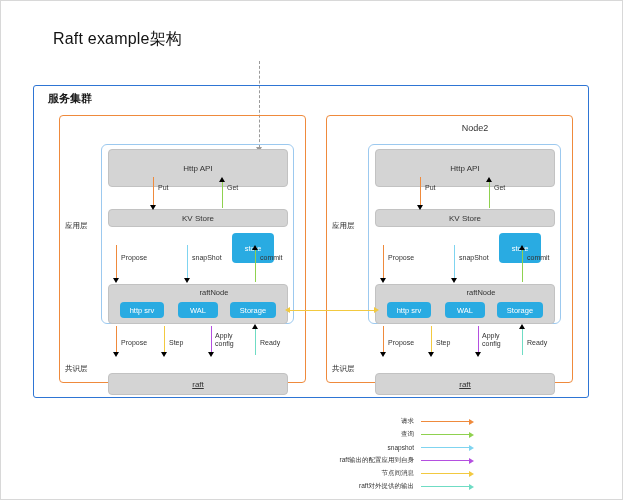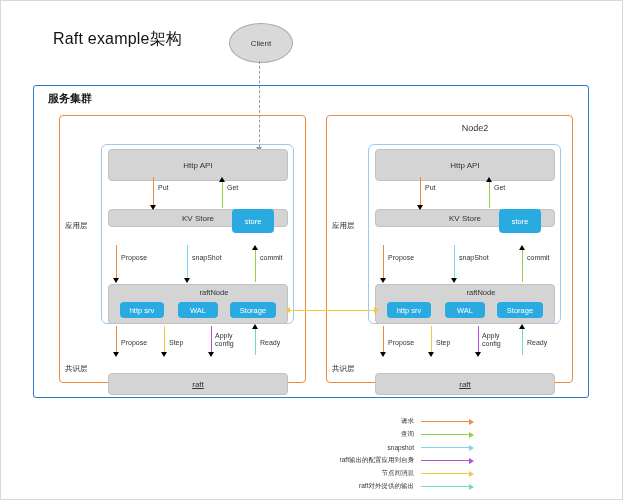--- a/index.html
+++ b/index.html
@@ -94,21 +94,21 @@
   
   .gbox{
     position:absolute;
     background:#d4d4d4;
     border:1px solid #c2c2c2;
     border-radius:4px;
     box-sizing:border-box;
     display:flex;align-items:center;justify-content:center;
     font-size:8px;color:#333;
   }
-  .httpapi{top:148px;height:32px;}
+  .httpapi{top:148px;height:38px;}
   #http1{left:107px;width:180px;}
   #http2{left:374px;width:180px;}
 
   .kvstore{top:208px;height:18px;}
   #kv1{left:107px;width:180px;}
   #kv2{left:374px;width:180px;}
 
   .raftnode{top:283px;height:40px;align-items:flex-start;}
   #rn1{left:107px;width:180px;}
   #rn2{left:374px;width:180px;}
@@ -123,21 +123,21 @@
 
   
   .chip{
     position:absolute;
     background:#29ABE2;
     border-radius:4px;
     display:flex;align-items:center;justify-content:center;
     color:#ffffff;font-size:7.5px;
     box-sizing:border-box;
   }
-  .chip-store{width:42px;height:24px;top:208px;}
+  .chip-store{width:42px;height:30px;top:232px;}
   #store1{left:231px;}
   #store2{left:498px;}
 
   .chip-rn{height:16px;top:301px;}
   #httpsrv1{left:119px;width:44px;}
   #wal1{left:177px;width:40px;}
   #storage1{left:229px;width:46px;}
   #httpsrv2{left:386px;width:44px;}
   #wal2{left:444px;width:40px;}
   #storage2{left:496px;width:46px;}
@@ -218,23 +218,20 @@
     border-left-width:5px;border-left-style:solid;
   }
 </style>
 </head>
 <body>
 
 <div id="canvas">
 
   <div class="title">Raft example架构</div>
 
-  <div class="client">
-    <span>Client</span>
-  </div>
   <div class="dashed-line"></div>
 
   <div class="cluster"></div>
   <div class="cluster-label">服务集群</div>
 
   <div class="node" id="node1"></div>
   <div class="applayer" id="app1"></div>
   <div class="layer-label" id="lbl-app1">应用层</div>
   <div class="layer-label" id="lbl-cons1">共识层</div>
 

